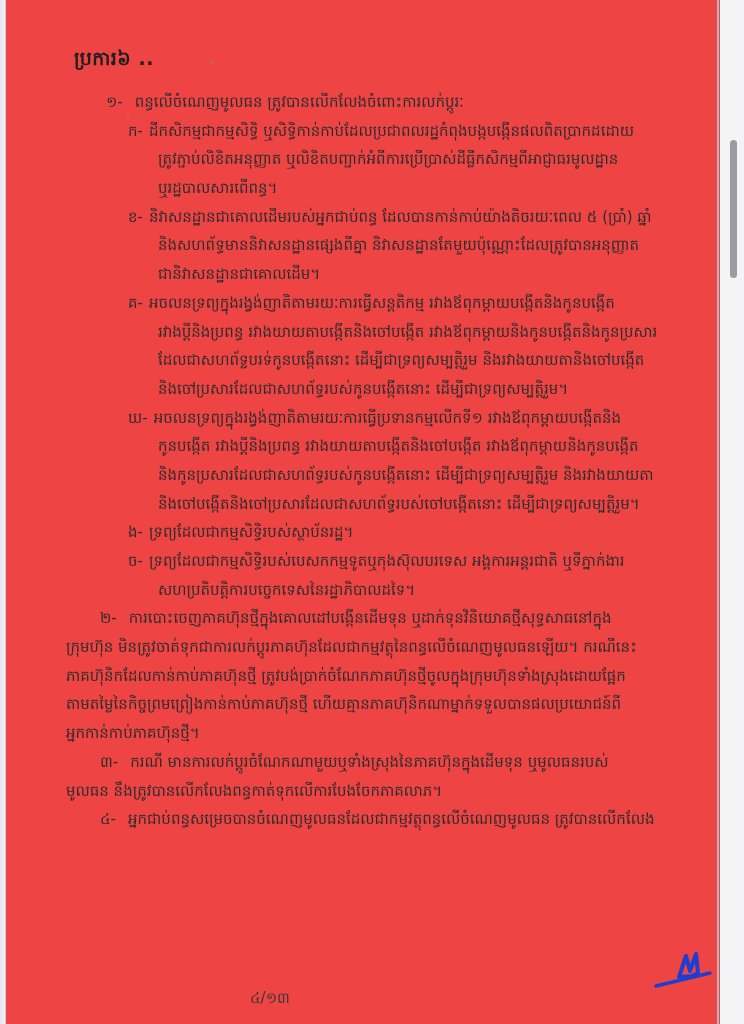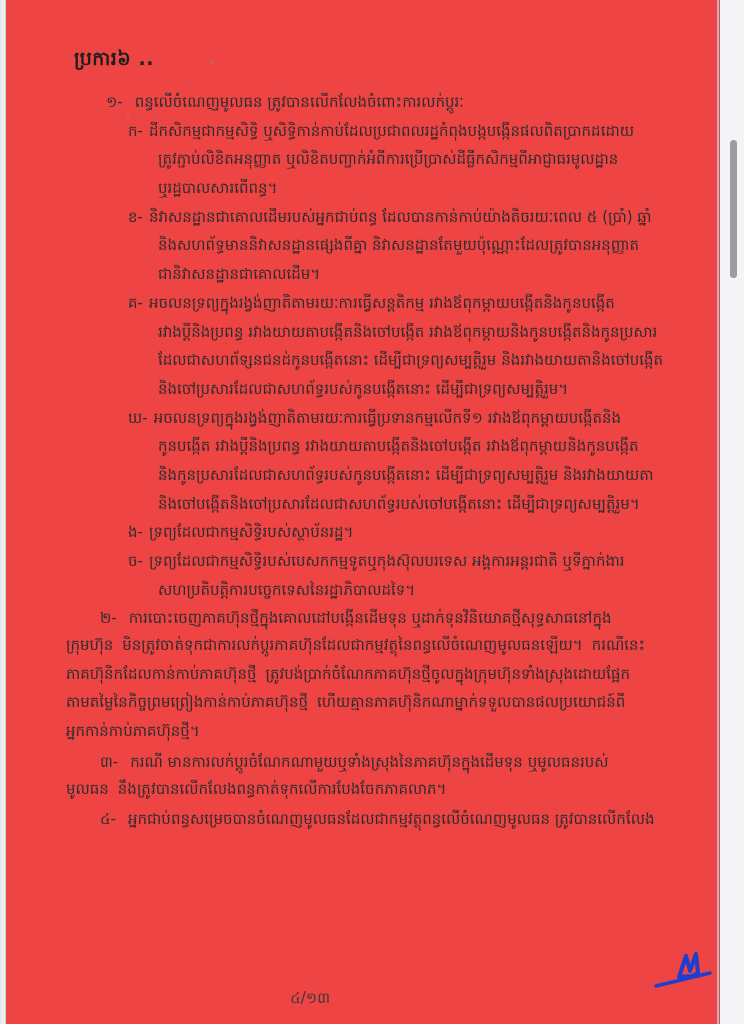--- a/index.html
+++ b/index.html
@@ -60,25 +60,25 @@
 
   .item.first { padding-left: 40px; }
   .item .lbl  { margin-right: 12px; }
 
   .sub.first { padding-left: 62px; }
   .sub .lbl  { margin-right: 6px; }
   .sub.cont  { padding-left: 92px; }
 
   .para.first { padding-left: 34px; }
   .para .lbl  { margin-right: 12px; }
-  .para.cont  { padding-left: 0; font-family: Liberation Mono, monospace; }
+  .para.cont  { padding-left: 0; }
 
   .footer-pagenum {
     position:absolute; left:250px; top:988px; width:80px;
-    text-align:right; font-size:15px; color:#3a3a3a;
+    text-align:left; font-size:15px; color:#3a3a3a;
   }
   .signature {
     position:absolute; left:652px; top:946px; width:64px; height:46px;
   }
 </style>
 </head>
 <body>
 
 <div class="page">
 
@@ -98,21 +98,21 @@
     <div id="doc-body">
         <div class="doc-line item first"><span class="lbl">១-</span><span>ពន្ធលើចំណេញមូលធន ត្រូវបានលើកលែងចំពោះការលក់ប្ដូរៈ</span></div>
         <div class="doc-line sub first"><span class="lbl">ក-</span><span>ដីកសិកម្មជាកម្មសិទ្ធិ ឬសិទ្ធិកាន់កាប់ដែលប្រជាពលរដ្ឋកំពុងបង្កបង្កើនផលពិតប្រាកដដោយ</span></div>
         <div class="doc-line sub cont">ត្រូវភ្ជាប់លិខិតអនុញ្ញាត ឬលិខិតបញ្ជាក់អំពីការប្រើប្រាស់ដីធ្លីកសិកម្មពីអាជ្ញាធរមូលដ្ឋាន</div>
         <div class="doc-line sub cont">ឬរដ្ឋបាលសារពើពន្ធ។</div>
         <div class="doc-line sub first"><span class="lbl">ខ-</span><span>និវាសនដ្ឋានជាគោលដើមរបស់អ្នកជាប់ពន្ធ ដែលបានកាន់កាប់យ៉ាងតិចរយៈពេល ៥ (ប្រាំ) ឆ្នាំ</span></div>
         <div class="doc-line sub cont">និងសហព័ទ្ធមាននិវាសនដ្ឋានផ្សេងពីគ្នា និវាសនដ្ឋានតែមួយប៉ុណ្ណោះដែលត្រូវបានអនុញ្ញាត</div>
         <div class="doc-line sub cont">ជានិវាសនដ្ឋានជាគោលដើម។</div>
         <div class="doc-line sub first"><span class="lbl">គ-</span><span>អចលនទ្រព្យក្នុងរង្វង់ញាតិតាមរយៈការធ្វើសន្តតិកម្ម រវាងឪពុកម្ដាយបង្កើតនិងកូនបង្កើត</span></div>
         <div class="doc-line sub cont">រវាងប្ដីនិងប្រពន្ធ រវាងយាយតាបង្កើតនិងចៅបង្កើត រវាងឪពុកម្ដាយនិងកូនបង្កើតនិងកូនប្រសារ</div>
-        <div class="doc-line sub cont">ដែលជាសហព័ទ្សនជនដ់កូនបង្កើតនោះ ដើម្បីជាទ្រព្យសម្បត្តិរួម និងរវាងយាយតានិងចៅបង្កើត</div>
+        <div class="doc-line sub cont">ដែលជាសហព័ទ្លបរទ់កូនបង្កើតនោះ ដើម្បីជាទ្រព្យសម្បត្តិរួម និងរវាងយាយតានិងចៅបង្កើត</div>
         <div class="doc-line sub cont">និងចៅប្រសារដែលជាសហព័ទ្ធរបស់កូនបង្កើតនោះ ដើម្បីជាទ្រព្យសម្បត្តិរួម។</div>
         <div class="doc-line sub first"><span class="lbl">ឃ-</span><span>អចលនទ្រព្យក្នុងរង្វង់ញាតិតាមរយៈការធ្វើប្រទានកម្មលើកទី១ រវាងឪពុកម្ដាយបង្កើតនិង</span></div>
         <div class="doc-line sub cont">កូនបង្កើត រវាងប្ដីនិងប្រពន្ធ រវាងយាយតាបង្កើតនិងចៅបង្កើត រវាងឪពុកម្ដាយនិងកូនបង្កើត</div>
         <div class="doc-line sub cont">និងកូនប្រសារដែលជាសហព័ទ្ធរបស់កូនបង្កើតនោះ ដើម្បីជាទ្រព្យសម្បត្តិរួម និងរវាងយាយតា</div>
         <div class="doc-line sub cont">និងចៅបង្កើតនិងចៅប្រសារដែលជាសហព័ទ្ធរបស់ចៅបង្កើតនោះ ដើម្បីជាទ្រព្យសម្បត្តិរួម។</div>
         <div class="doc-line sub first"><span class="lbl">ង-</span><span>ទ្រព្យដែលជាកម្មសិទ្ធិរបស់ស្ថាប័នរដ្ឋ។</span></div>
         <div class="doc-line sub first"><span class="lbl">ច-</span><span>ទ្រព្យដែលជាកម្មសិទ្ធិរបស់បេសកកម្មទូតឬកុងស៊ុលបរទេស អង្គការអន្តរជាតិ ឬទីភ្នាក់ងារ</span></div>
         <div class="doc-line sub cont">សហប្រតិបត្តិការបច្ចេកទេសនៃរដ្ឋាភិបាលដទៃ។</div>
         <div class="doc-line para first"><span class="lbl">២-</span><span>ការបោះចេញភាគហ៊ុនថ្មីក្នុងគោលដៅបង្កើនដើមទុន ឬដាក់ទុនវិនិយោគថ្មីសុទ្ធសាធនៅក្នុង</span></div>
         <div class="doc-line para cont">ក្រុមហ៊ុន មិនត្រូវចាត់ទុកជាការលក់ប្ដូរភាគហ៊ុនដែលជាកម្មវត្ថុនៃពន្ធលើចំណេញមូលធនឡើយ។ ករណីនេះ</div>

